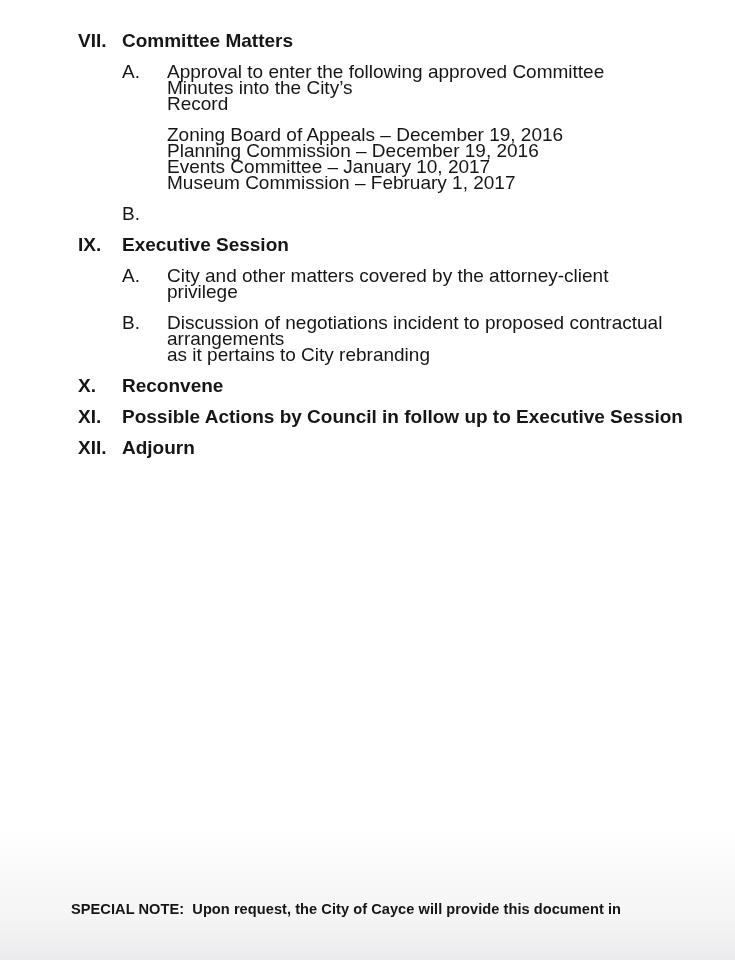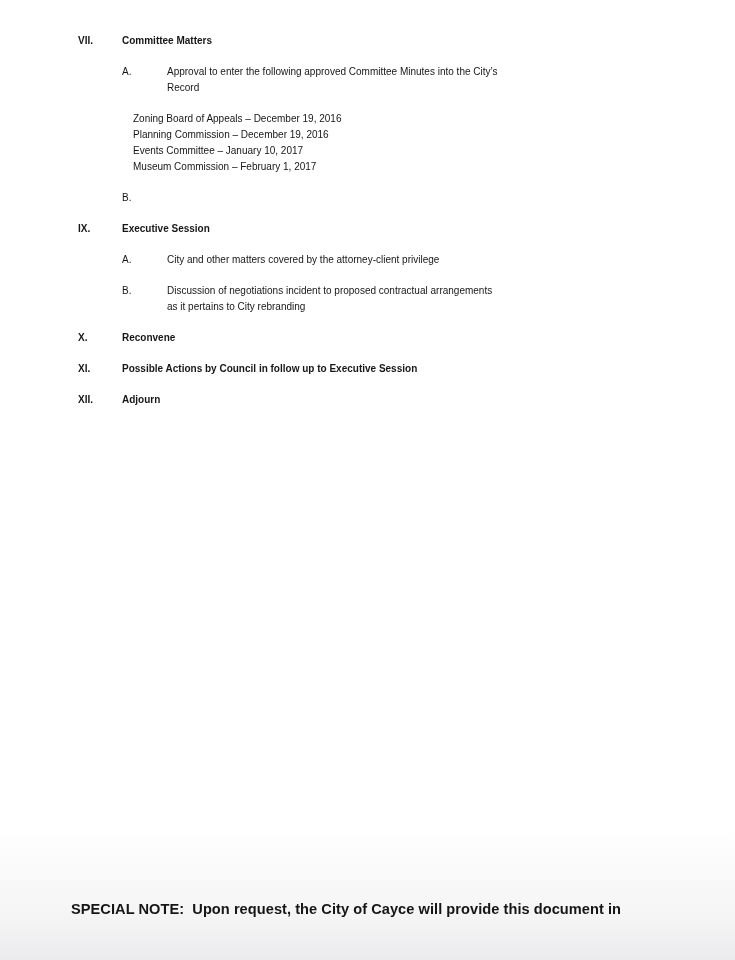--- a/index.html
+++ b/index.html
@@ -11,30 +11,30 @@
   }
   .page {
     position: relative;
     width: 735px;
     height: 960px;
     overflow: hidden;
     background: linear-gradient(180deg, #ffffff 0%, #ffffff 86%, #f4f4f5 96%, #ebebed 100%);
   }
   .content {
     padding: 33px 36px 0 78px;
-    font-size: 10px;
+    font-size: 19px;
     line-height: 16px;
   }
   .block { margin-bottom: 15px; }
   .sec-head { display: flex; font-weight: bold; }
   .numeral { flex: 0 0 44px; width: 44px; }
   .item { display: flex; margin-left: 44px; }
   .letter { flex: 0 0 45px; width: 45px; }
   .itemtext { width: 497px; }
-  .sublist { margin-left: 55px; }
+  .sublist { margin-left: 89px; }
   .note {
     position: absolute;
     left: 71px;
     top: 859px;
     width: 600px;
     font-weight: bold;
     font-size: 14.6px;
     line-height: 20px;
     white-space: pre-wrap;
     letter-spacing: 0.05px;

